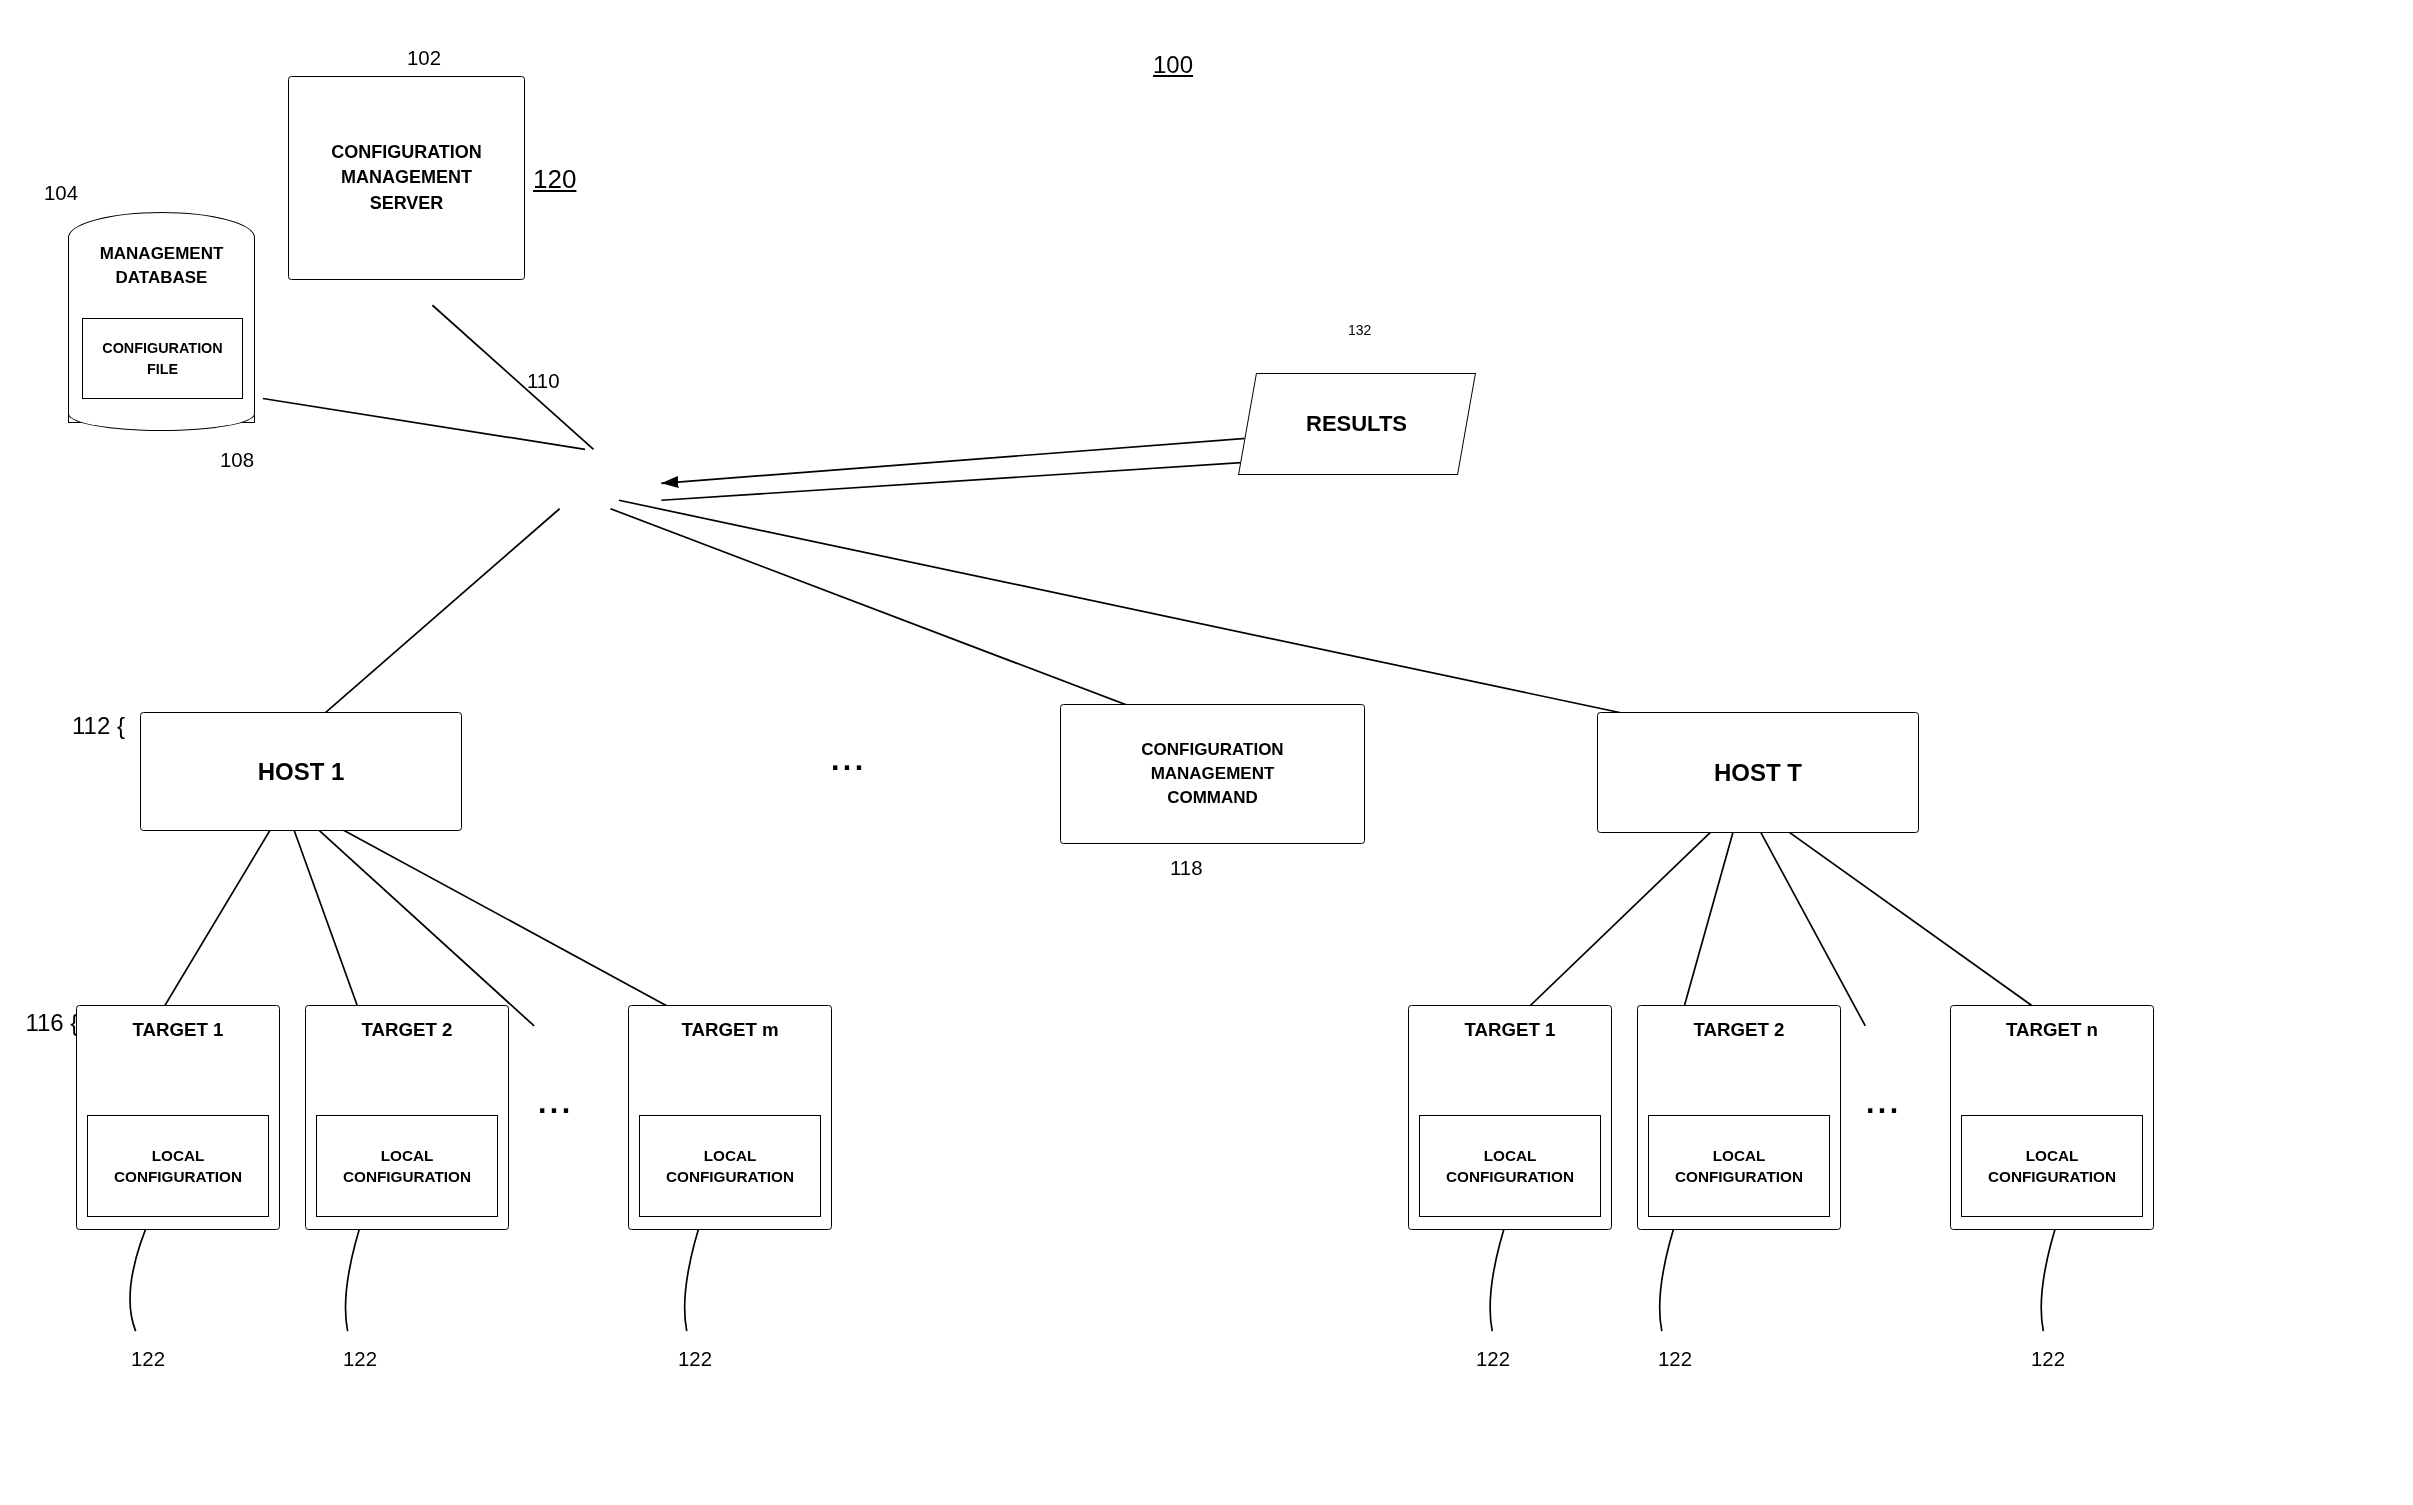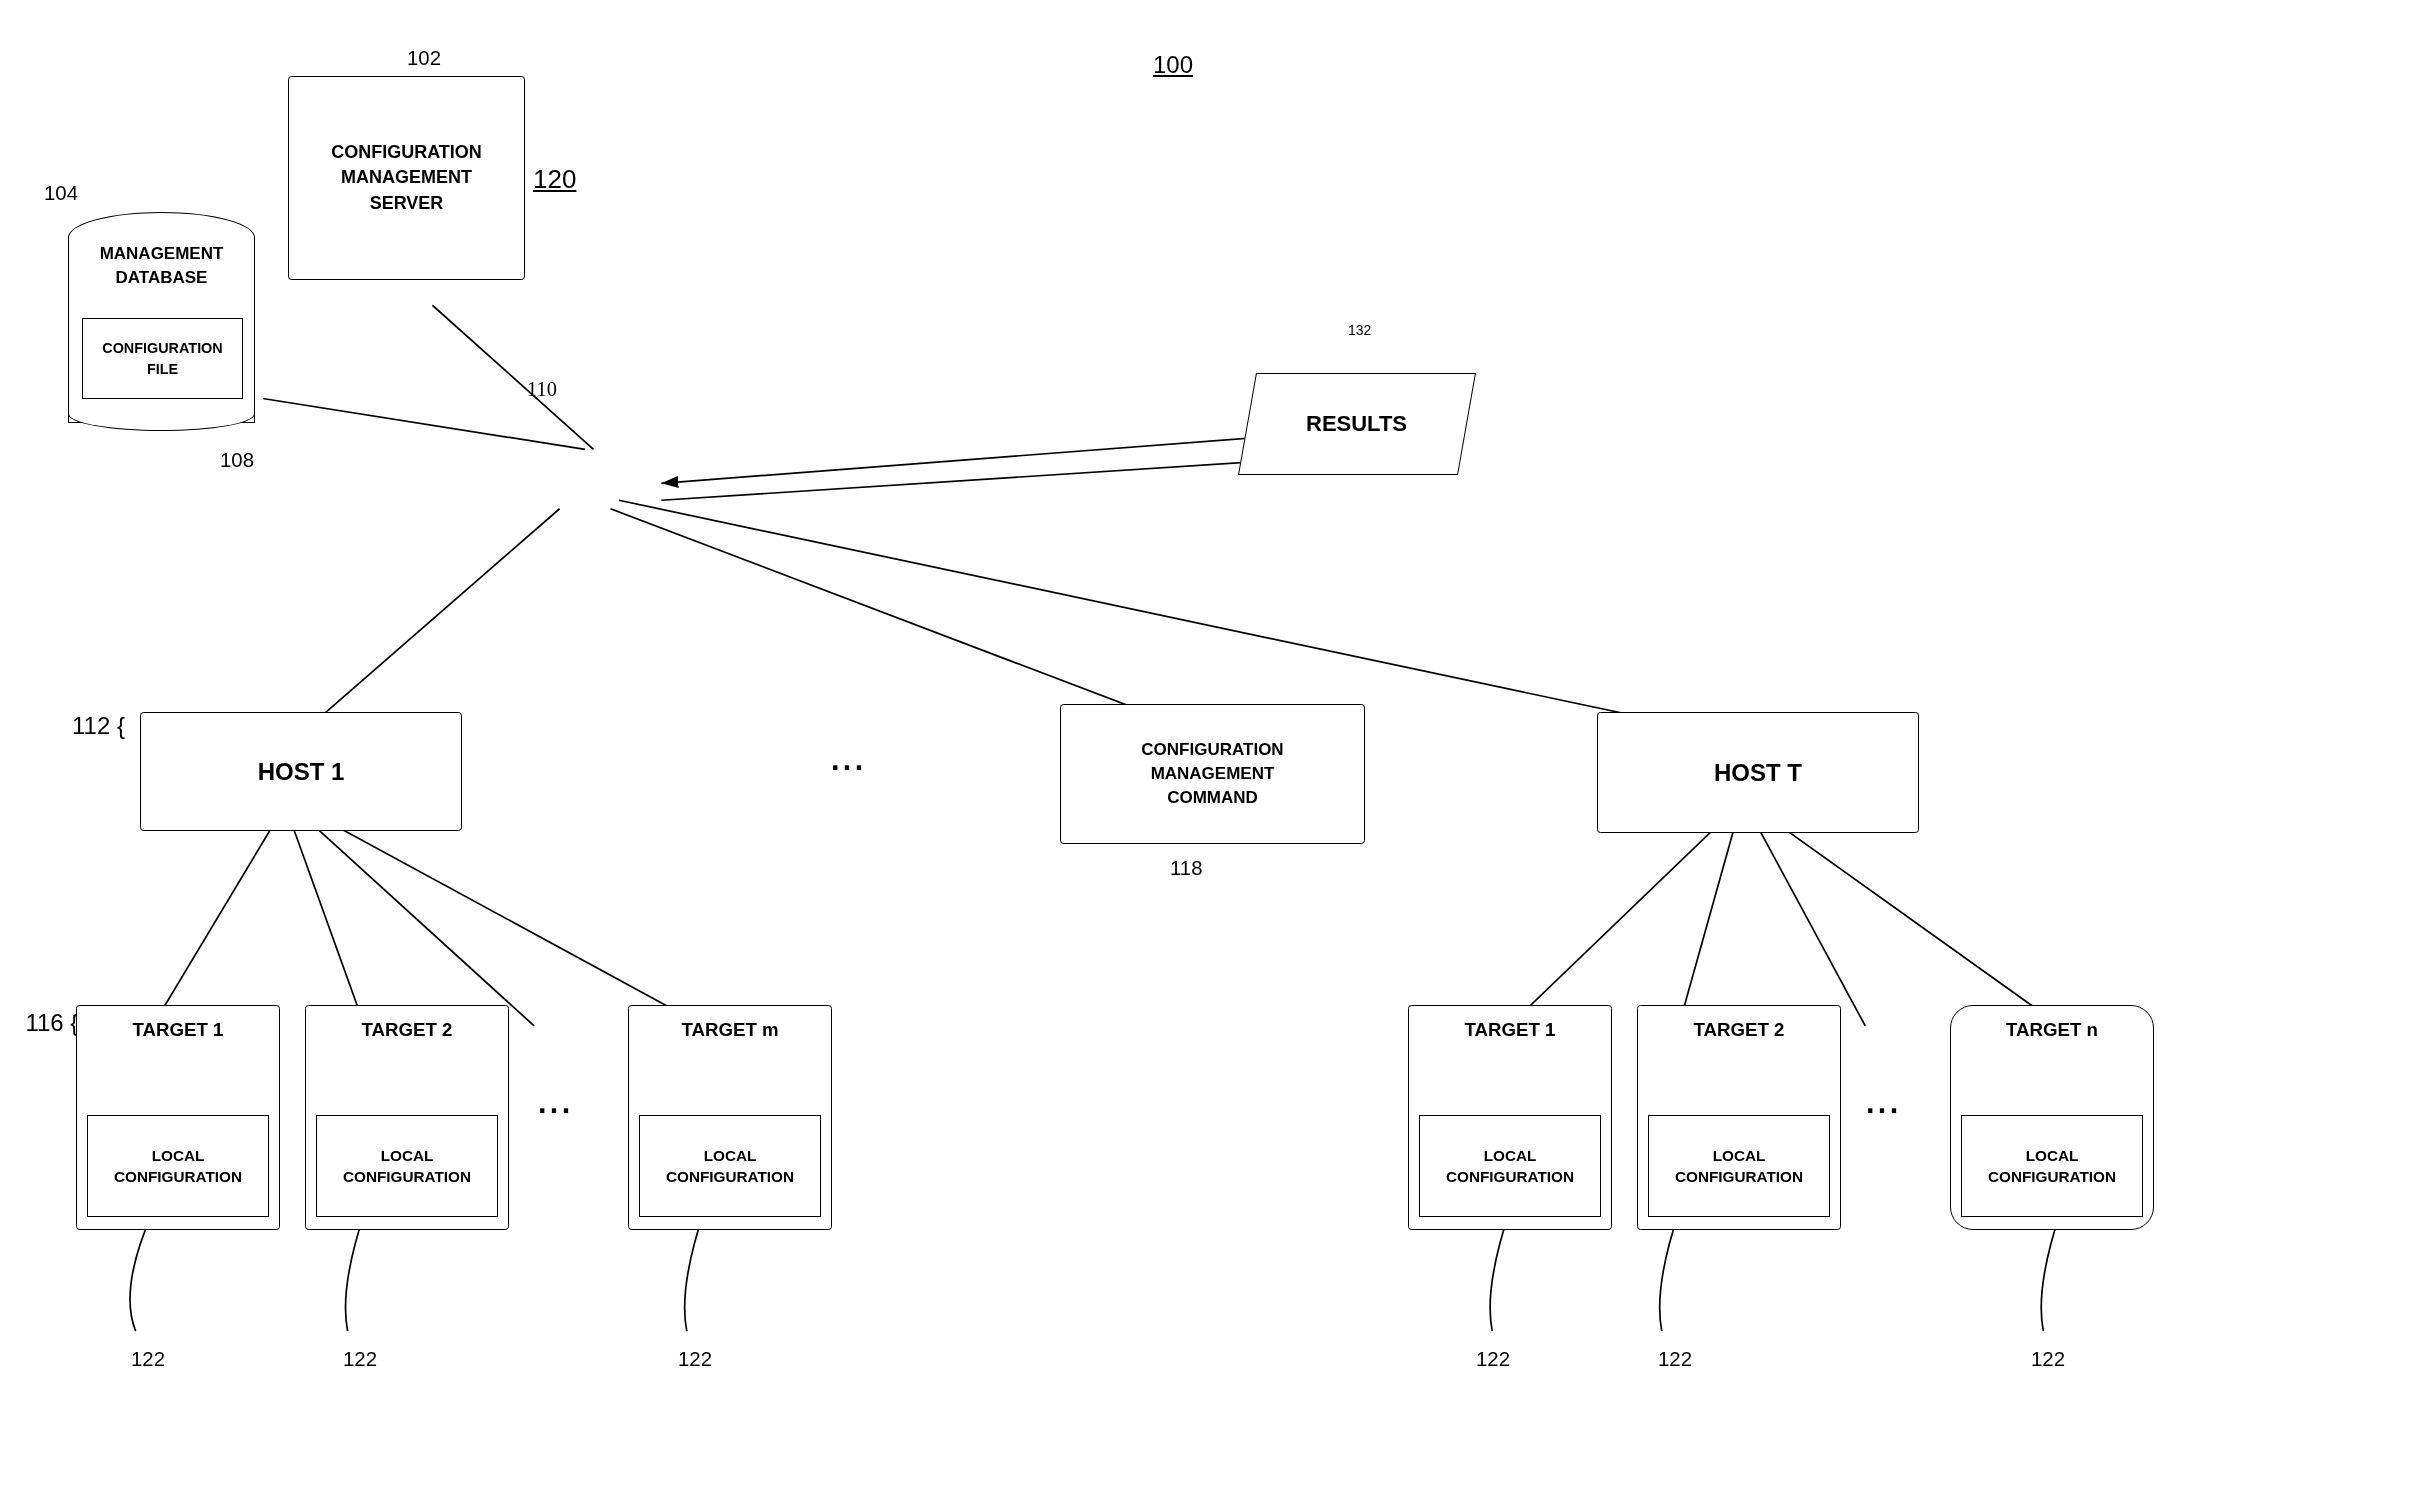--- a/index.html
+++ b/index.html
@@ -198,21 +198,21 @@
   </div>
 
   <div class="box" style="left:82px; top:318px; width:161px; height:81px; font-size:14.4px;">
     <span style="white-space:pre-line; line-height:1.4;">CONFIGURATION
 FILE</span>
   </div>
 
   <div class="label" style="left:220px; top:449px; font-size:20.4px;">108</div>
 
 
-  <div class="label" style="left:527px; top:378px; font-size:20.4px;font-family:Liberation Serif, serif;">110</div>
+  <div class="label" style="left:527px; top:370px; font-size:20.4px;">110</div>
 
   <div class="box-parallelogram" style="left:1247px; top:373px; width:220px; height:102px; font-size:22px; font-weight:bold;">
     <span>RESULTS</span>
   </div>
 
   <div class="label" style="left:1348px; top:322px; font-size:14px;">132</div>
 
   <div class="label brace-label" style="left:72px; top:712px; font-size:24px;">112 {</div>
   <div class="box box-rounded" style="left:140px; top:712px; width:322px; height:119px; font-size:24px; font-weight:bold;">
     <span>HOST 1</span>
@@ -287,21 +287,21 @@
     <div class="inner-box" style="position:absolute; bottom:12px; left:10.2px; right:10.2px; height:102px; font-size:15.3px;">
       <span style="white-space:pre-line; line-height:1.4;">LOCAL
 CONFIGURATION</span>
     </div>
   </div>
 
   <div class="dots" style="left:1866px; top:1085px;">
     <span>...</span>
   </div>
 
-  <div class="box box-rounded" style="left:1950px; top:1005px; width:204px; height:225px; font-size:18.7px; font-weight:bold;border-radius:23px;">
+  <div class="box box-rounded" style="left:1950px; top:1005px; width:204px; height:225px; font-size:18.7px; font-weight:bold;">
     <div style="position:absolute; top:12px; width:100%; text-align:center;">
       <span>TARGET n</span>
     </div>
     <div class="inner-box" style="position:absolute; bottom:12px; left:10.2px; right:10.2px; height:102px; font-size:15.3px;">
       <span style="white-space:pre-line; line-height:1.4;">LOCAL
 CONFIGURATION</span>
     </div>
   </div>
 
   <div class="label" style="left:131px; top:1348px; font-size:20.4px;">

